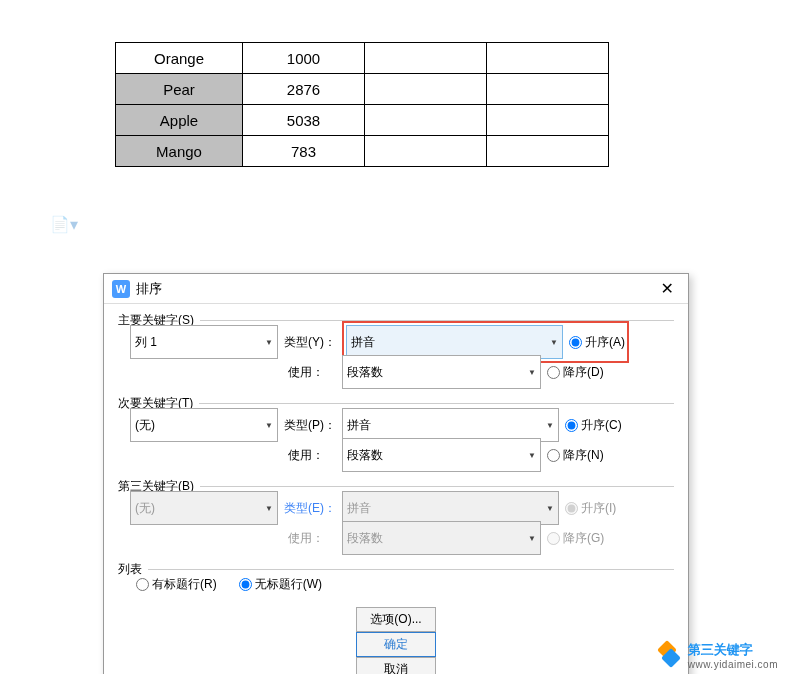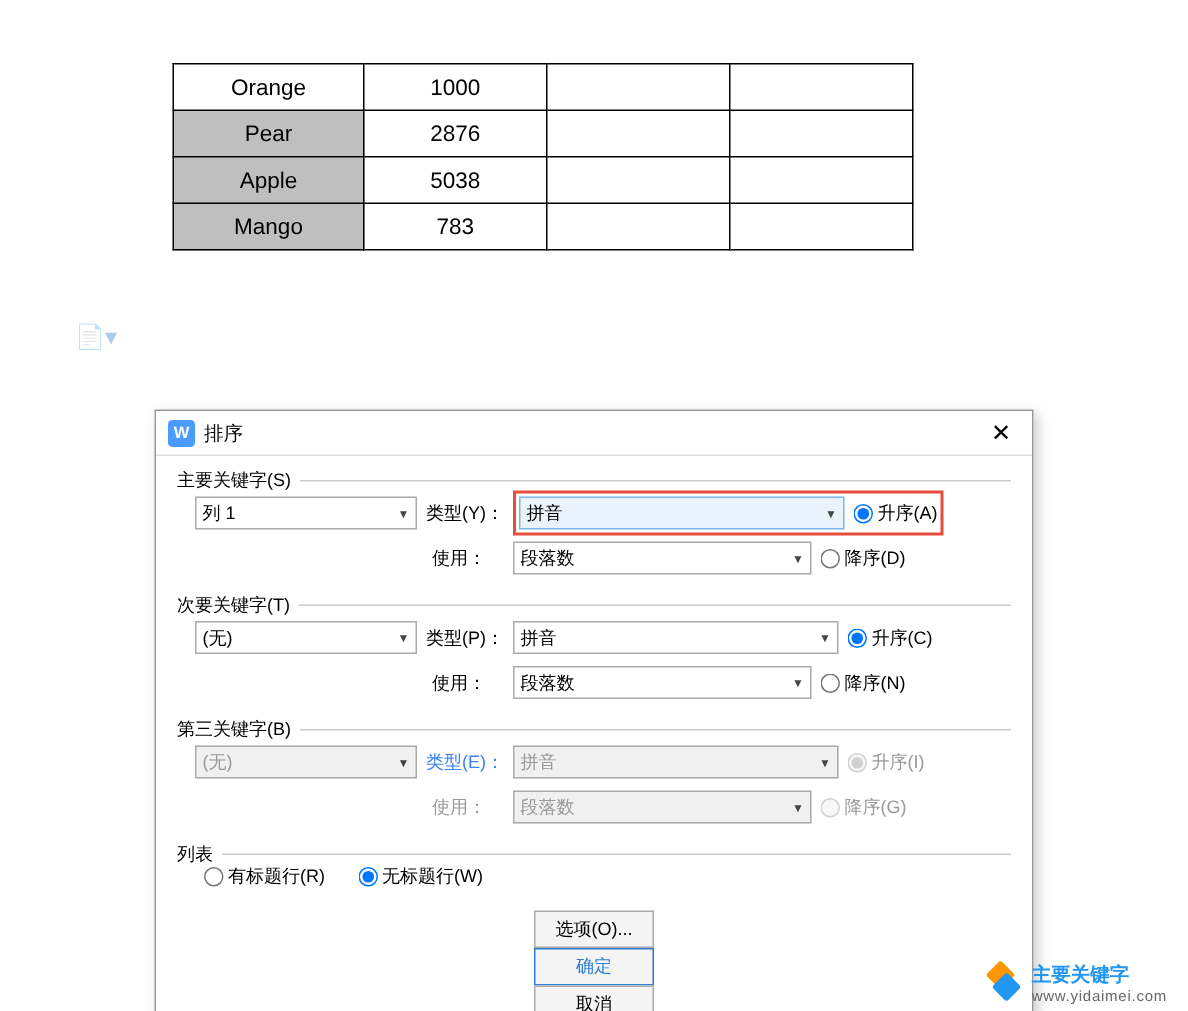--- a/index.html
+++ b/index.html
@@ -21,21 +21,21 @@
     .dialog-title .title-text { flex: 1; font-size: 13px; }
     .dialog-title .close { font-size: 16px; cursor: pointer; padding: 0 6px; font-family: Arial; }
     
     .dialog-body { padding: 6px 14px 12px 14px; }
     
     .fieldset { position: relative; border: 1px solid #ccc; border-left: none; border-right: none; border-bottom: none; margin-top: 10px; padding-top: 0; }
     .fieldset-legend { position: absolute; top: -9px; left: 0; background: #fff; padding-right: 6px; font-size: 12px; }
     .fieldset-content { padding: 8px 0 4px 12px; }
     
     .row { display: flex; align-items: center; margin-bottom: 4px; height: 26px; }
-    .combo { border: 1px solid #aaa; background: #fff; height: 22px; display: flex; align-items: center; padding: 4px 4px; font-size: 12px; position: relative; }
+    .combo { border: 1px solid #aaa; background: #fff; height: 22px; display: flex; align-items: center; padding: 16px 4px; font-size: 12px; position: relative; }
     .combo::after { content: "▼"; font-size: 8px; position: absolute; right: 4px; color: #444; }
     .combo.main { width: 148px; }
     .combo.type { width: 217px; }
     .combo.disabled { background: #f0f0f0; color: #999; }
     .label { font-size: 12px; margin: 0 6px; }
     .radio-wrap { display: flex; align-items: center; font-size: 12px; margin-left: 6px; }
     .radio-wrap input { margin-right: 3px; }
     .radio-wrap.disabled { color: #999; }
     
     .redbox { border: 2px solid #e74c3c; padding: 2px; display: flex; align-items: center; }
@@ -195,16 +195,16 @@
 
   </div>
 </div>
 
 <div class="watermark">
   <div class="wm-logo">
     <div class="p1"></div>
       <div class="p2"></div>
   </div>
   <div class="wm-text">
-    <div class="wm-name">主要关键字</div>
+    <div class="wm-name">第三关键字</div>
     <div class="wm-url">www.yidaimei.com</div>
   </div>
 </div>
 
 </body></html>

